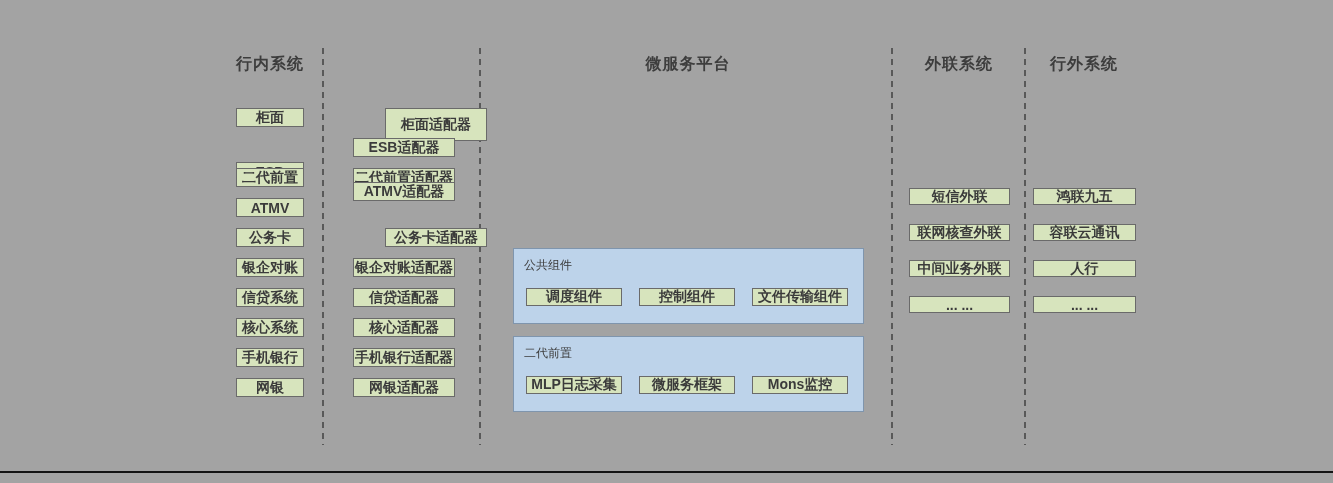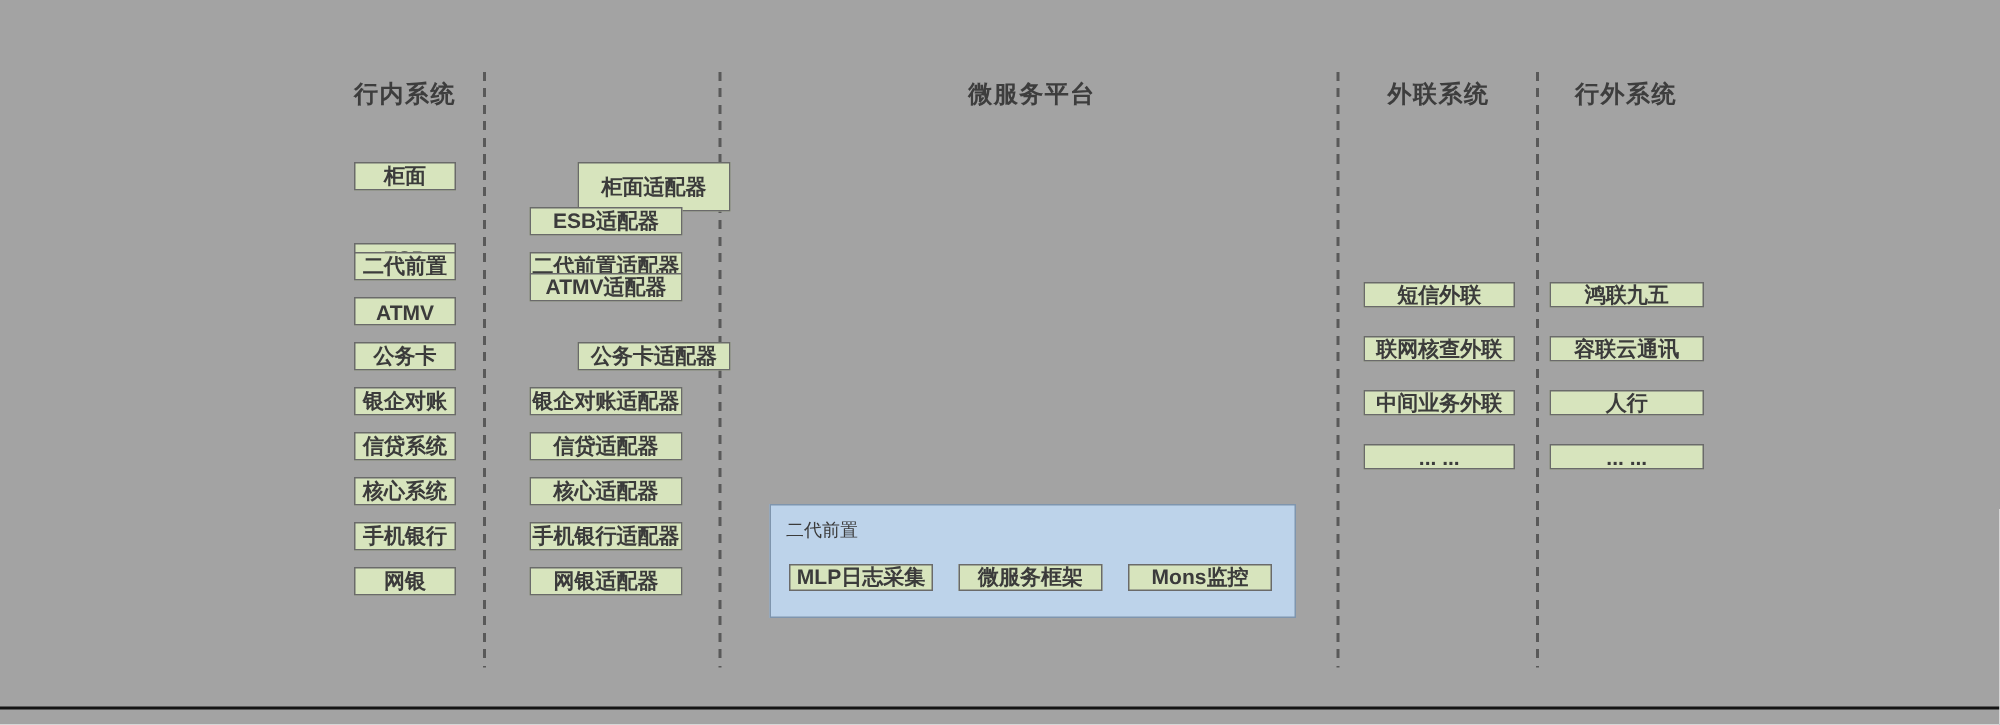--- a/index.html
+++ b/index.html
@@ -125,20 +125,26 @@
   <div class="box" style="left:353px;top:168px;width:102px;height:19px;">二代前置适配器</div>
   <div class="box" style="left:353px;top:182px;width:102px;height:19px;">ATMV适配器</div>
   <div class="box" style="left:372px;top:228px;width:102px;height:19px;margin-left:13px;">公务卡适配器</div>
   <div class="box" style="left:353px;top:258px;width:102px;height:19px;">银企对账适配器</div>
   <div class="box" style="left:353px;top:288px;width:102px;height:19px;">信贷适配器</div>
   <div class="box" style="left:353px;top:318px;width:102px;height:19px;">核心适配器</div>
   <div class="box" style="left:353px;top:348px;width:102px;height:19px;">手机银行适配器</div>
   <div class="box" style="left:353px;top:378px;width:102px;height:19px;">网银适配器</div>
 
 
+  <div class="panel" style="left:513px;top:248px;width:351px;height:76px;">
+    <div class="panel-title">公共组件</div>
+    <div class="box" style="left:12px;top:39px;width:96px;height:18px;">调度组件</div>
+    <div class="box" style="left:125px;top:39px;width:96px;height:18px;">控制组件</div>
+    <div class="box" style="left:238px;top:39px;width:96px;height:18px;">文件传输组件</div>
+  </div>
 
   <div class="panel" style="left:513px;top:336px;width:351px;height:76px;">
     <div class="panel-title">二代前置</div>
     <div class="box" style="left:12px;top:39px;width:96px;height:18px;">MLP日志采集</div>
     <div class="box" style="left:125px;top:39px;width:96px;height:18px;">微服务框架</div>
     <div class="box" style="left:238px;top:39px;width:96px;height:18px;">Mons监控</div>
   </div>
 
   <div class="box" style="left:909px;top:188px;width:101px;height:17px;">短信外联</div>
   <div class="box" style="left:909px;top:224px;width:101px;height:17px;">联网核查外联</div>

